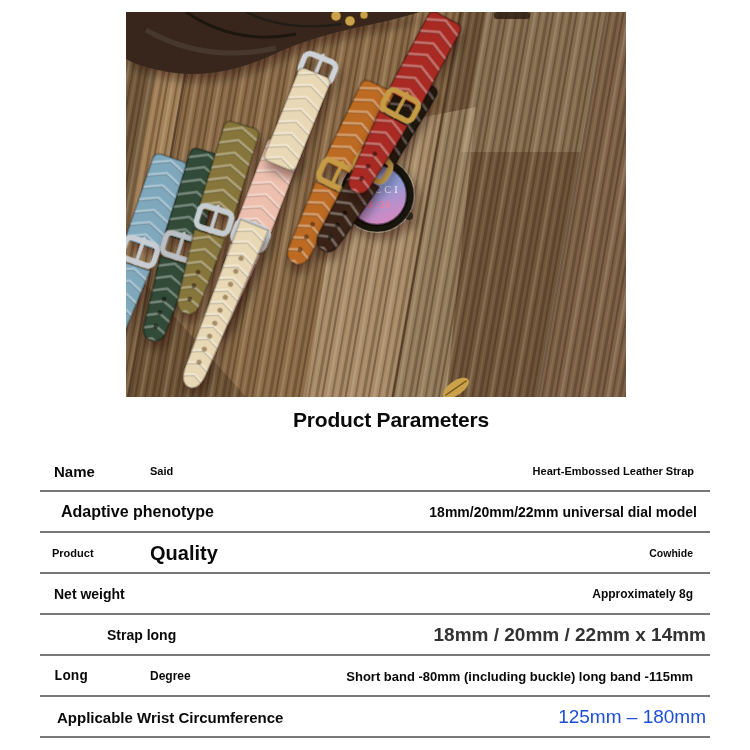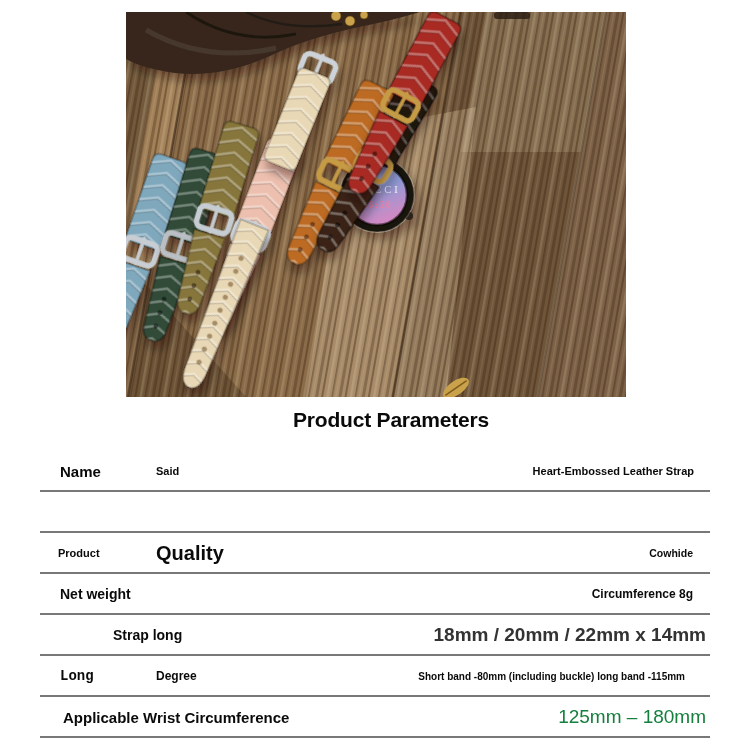--- a/index.html
+++ b/index.html
@@ -4,41 +4,41 @@
 <style>
   html,body{margin:0;padding:0;background:#fff;}
   .page{position:relative;width:750px;height:750px;background:#fff;overflow:hidden;
         font-family:"Liberation Sans",sans-serif;color:#0a0a0a;}
   .photo{position:absolute;left:126px;top:12px;width:500px;height:385px;}
   .photo svg{display:block;}
   .title{position:absolute;top:408px;left:0;width:750px;text-align:center;
          font-size:21px;font-weight:800;letter-spacing:-0.2px;padding-left:16px;}
   .params{position:absolute;top:451px;left:40px;width:670px;}
   .row{position:relative;height:39px;border-bottom:2px solid #787878;}
-  .lbl,.sub,.val{position:absolute;top:50%;transform:translateY(-50%);white-space:nowrap;margin-left:6px;}
+  .lbl,.sub,.val{position:absolute;top:50%;transform:translateY(-50%);white-space:nowrap;}
   .lbl{font-weight:700;}
   .sub{left:110px;font-weight:700;}
   .val{font-weight:700;text-align:right;}
   .r1 .lbl{left:14px;font-size:15px;}
   .r1 .sub{font-size:11px;}
   .r1 .val{right:16px;font-size:11px;}
   .r2 .lbl{left:21px;font-size:16px;}
   .r2 .val{right:13px;font-size:14px;}
   .r3 .lbl{left:12px;font-size:11px;}
   .r3 .sub{font-size:20px;}
   .r3 .val{right:17px;font-size:10.5px;}
   .r4 .lbl{left:14px;font-size:14px;}
   .r4 .val{right:17px;font-size:12px;}
   .r5 .lbl{left:67px;font-size:14px;}
   .r5 .val{right:4px;font-size:19px;font-weight:700;color:#333;}
   .r6 .lbl{left:14px;font-size:14px;font-family:Liberation Mono, monospace;}
   .r6 .sub{font-size:12px;}
-  .r6 .val{right:25px;font-size:10px;}
+  .r6 .val{right:17px;font-size:13px;}
   .r7 .lbl{left:17px;font-size:15px;}
-  .r7 .val{right:4px;font-size:19px;font-weight:400;color:#15803d;}
+  .r7 .val{right:4px;font-size:19px;font-weight:400;color:#1d4ed8;}
 </style>
 </head>
 <body>
 
 <div class="page">
 
   <div class="photo">
     <svg viewBox="0 0 500 385" width="500" height="385">
       <defs>
         <filter id="ds" x="-40%" y="-40%" width="180%" height="180%">
@@ -221,29 +221,31 @@
 
   <div class="title">Product Parameters</div>
 
   <div class="params">
     <div class="row r1">
       <span class="lbl">Name</span>
       <span class="sub">Said</span>
       <span class="val">Heart-Embossed Leather Strap</span>
     </div>
     <div class="row r2">
+      <span class="lbl">Adaptive phenotype</span>
+      <span class="val">18mm/20mm/22mm universal dial model</span>
     </div>
     <div class="row r3">
       <span class="lbl">Product</span>
       <span class="sub">Quality</span>
       <span class="val">Cowhide</span>
     </div>
     <div class="row r4">
       <span class="lbl">Net weight</span>
-      <span class="val">Circumference 8g</span>
+      <span class="val">Approximately 8g</span>
     </div>
     <div class="row r5">
       <span class="lbl">Strap long</span>
       <span class="val">18mm / 20mm / 22mm x 14mm</span>
     </div>
     <div class="row r6">
       <span class="lbl">Long</span>
       <span class="sub">Degree</span>
       <span class="val">Short band -80mm (including buckle) long band -115mm</span>
     </div>

